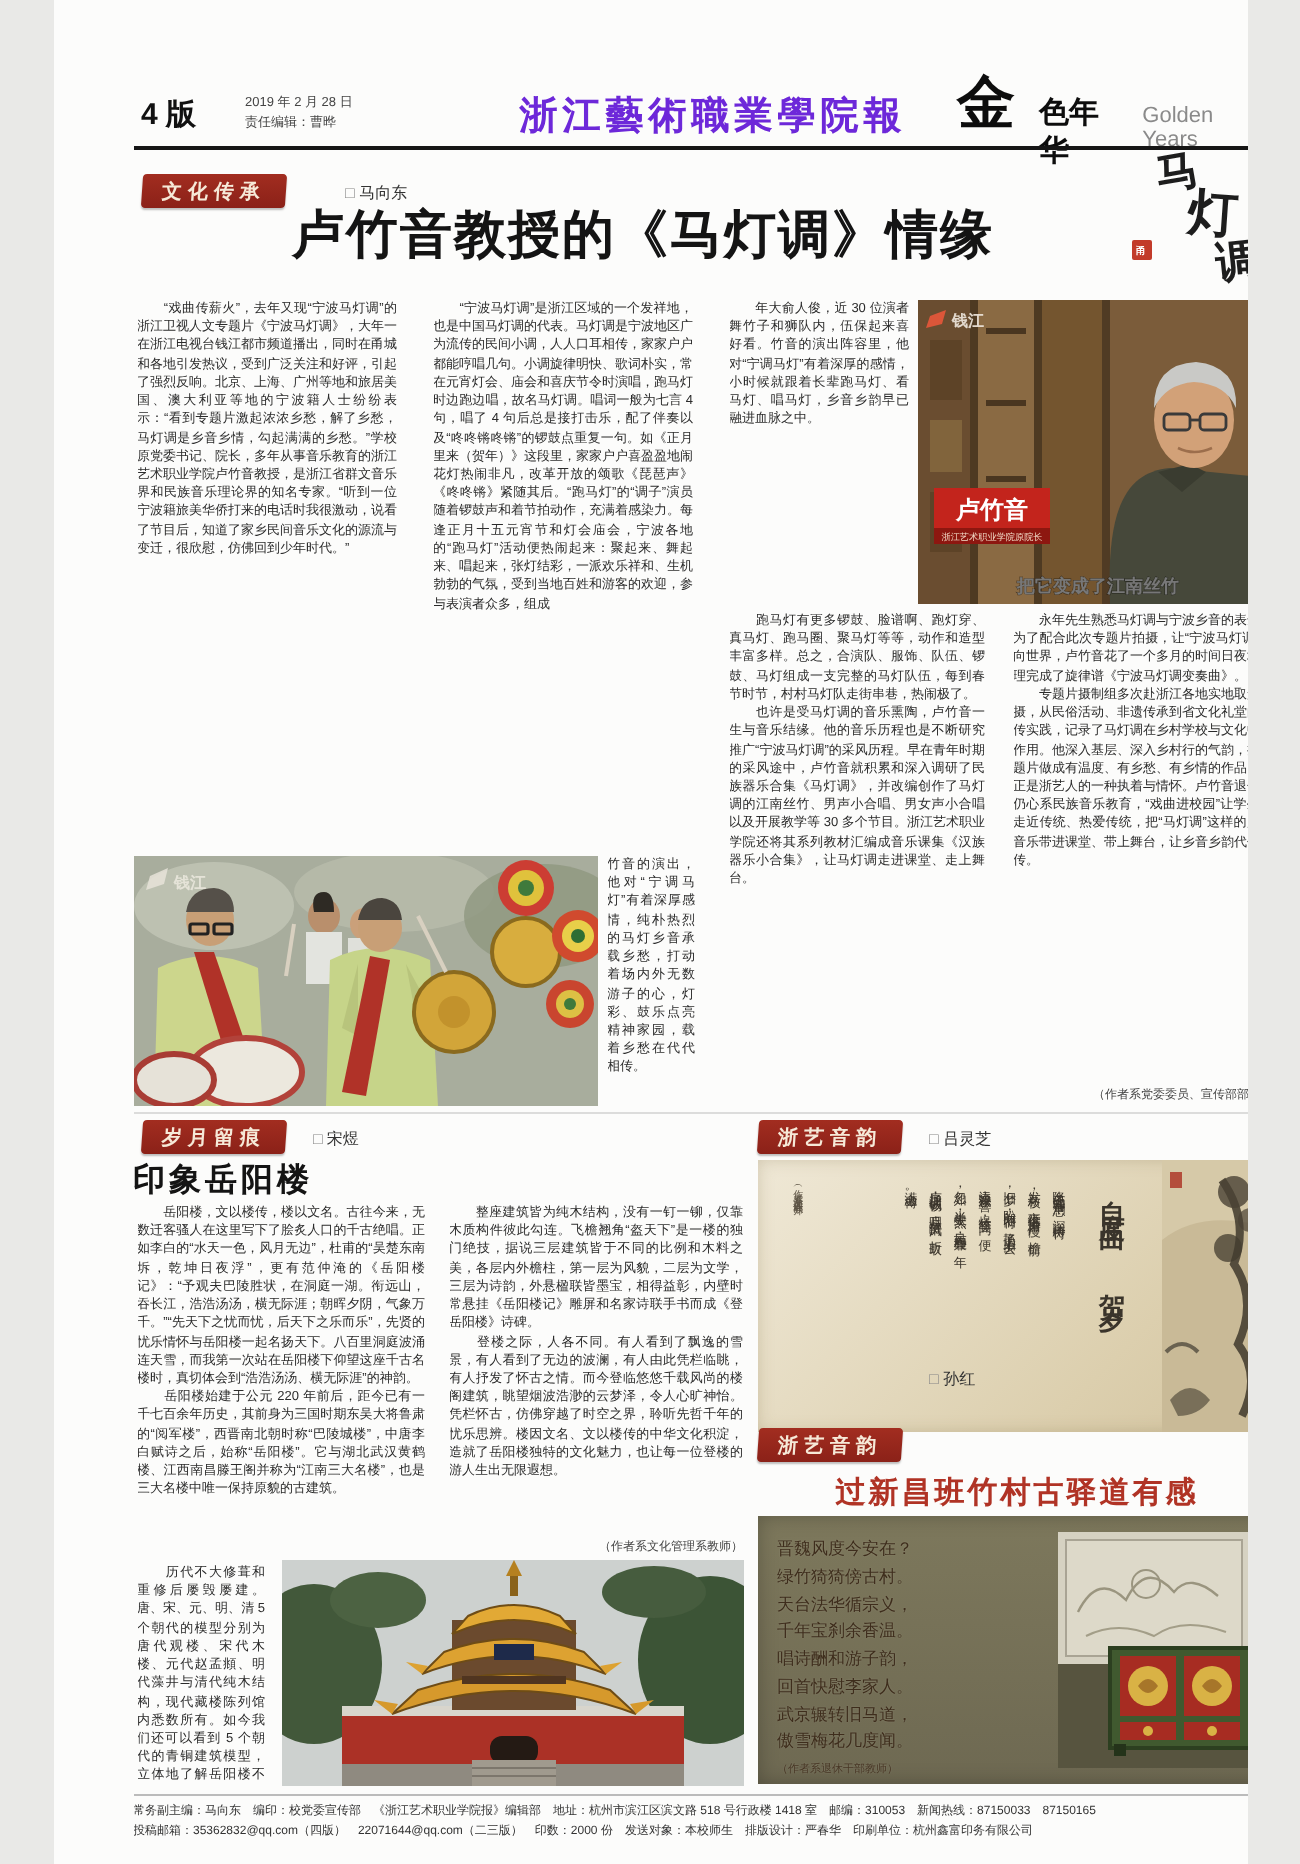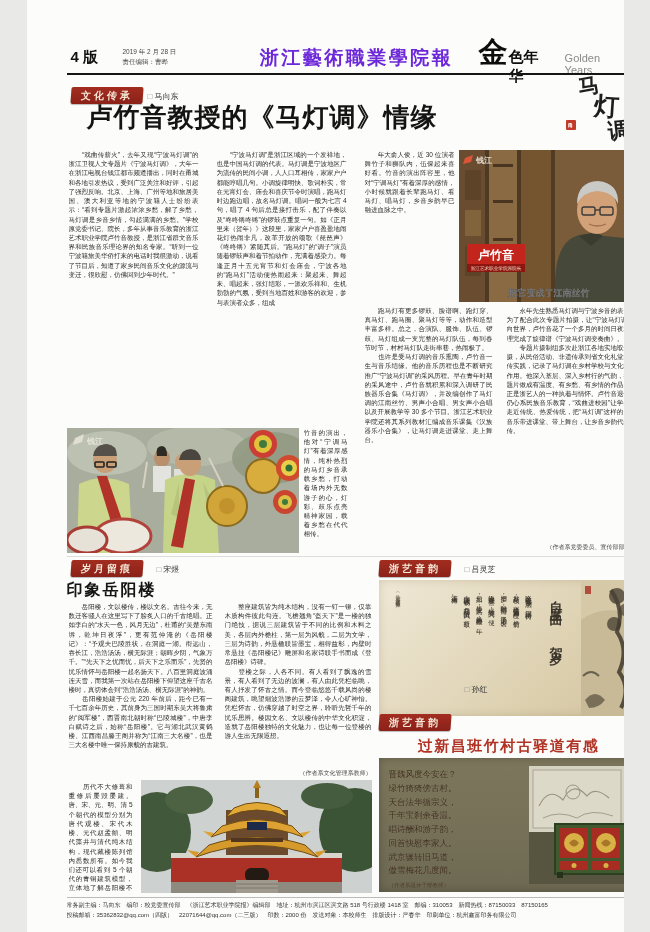--- a/index.html
+++ b/index.html
@@ -7,32 +7,32 @@
         font-family:"Liberation Sans",sans-serif;color:#222;overflow:hidden;}
   .abs{position:absolute;}
 
   
   .page-num{font-size:15px;font-weight:bold;color:#111;}
   .date-block{font-size:6.5px;color:#444;line-height:1.5;}
   .masthead{font-family:"Liberation Serif",serif;font-size:19px;font-weight:bold;
             color:#6d28d9;letter-spacing:2.5px;text-align:center;white-space:nowrap;}
   .logo-row{display:flex;align-items:baseline;}
   .logo-jin{font-size:29px;font-weight:900;color:#0d0d0d;line-height:1;}
-  .logo-rest{font-size:15px;font-weight:bold;color:#0d0d0d;margin-left:1px;}
+  .logo-rest{font-size:15px;font-weight:bold;color:#0d0d0d;margin-left:12px;}
   .logo-en{font-size:11px;color:#8a8a8a;margin-left:16px;}
   .rule-black{background:#161616;height:2px;}
 
   
   .badge{background:linear-gradient(#a22d20,#8b2118);color:#f6e9d8;border-radius:2px;
          font-family:"Liberation Serif",serif;font-weight:bold;font-size:10px;
          letter-spacing:3px;display:flex;align-items:center;justify-content:center;
          transform:skewX(-4deg);box-shadow:0 1px 1px rgba(0,0,0,.25);}
   .author{font-size:8px;color:#333;}
   .author::before{content:"□ ";color:#888;}
-  .headline-main{font-size:26px;font-weight:900;color:#141414;text-align:left;
+  .headline-main{font-size:26px;font-weight:900;color:#141414;text-align:center;
                  letter-spacing:1px;font-family:"Liberation Sans",sans-serif;}
   .headline-sub{font-size:16px;font-weight:bold;color:#141414;text-align:left;letter-spacing:2px;}
   .headline-red{font-size:15px;font-weight:bold;color:#b03325;text-align:center;letter-spacing:1.5px;}
 
   
   .col{font-size:6.5px;line-height:1.42;color:#2b2b2b;text-align:justify;
        overflow:hidden;white-space:pre-wrap;}
   .attr-line{font-size:6px;color:#444;text-align:right;}
 
   
@@ -76,21 +76,21 @@
   </div>
   <div class="abs masthead" style="left:195px;top:45px;width:270px;">浙江藝術職業學院報</div>
   <div class="abs logo-row" style="left:452px;top:38px;">
     <span class="logo-jin">金</span>
     <span class="logo-rest">色年华</span>
     <span class="logo-en">Golden Years</span>
   </div>
   <div class="abs rule-black" style="left:40px;top:73px;width:572px;"></div>
 
   <div class="abs badge" style="left:44px;top:87px;width:72px;height:17px;">文化传承</div>
-  <div class="abs author" style="left:121px;top:91px;">马向东</div>
+  <div class="abs author" style="left:146px;top:91px;">马向东</div>
   <div class="abs headline-main" style="left:60px;top:100px;width:470px;">卢竹音教授的《马灯调》情缘</div>
 
   <div class="abs calli" style="left:537px;top:74px;width:78px;height:72px;">
     <span style="left:14px;top:-2px;font-size:21px;transform:rotate(-10deg);">马</span>
     <span style="left:30px;top:16px;font-size:25px;transform:rotate(4deg);">灯</span>
     <span style="left:44px;top:42px;font-size:22px;transform:rotate(-6deg);">调</span>
     <span class="seal-strip" style="right:0;top:18px;width:9px;height:36px;">马灯调</span>
     <span class="seal-square" style="left:2px;top:46px;width:10px;height:10px;">甬</span>
   </div>
 

